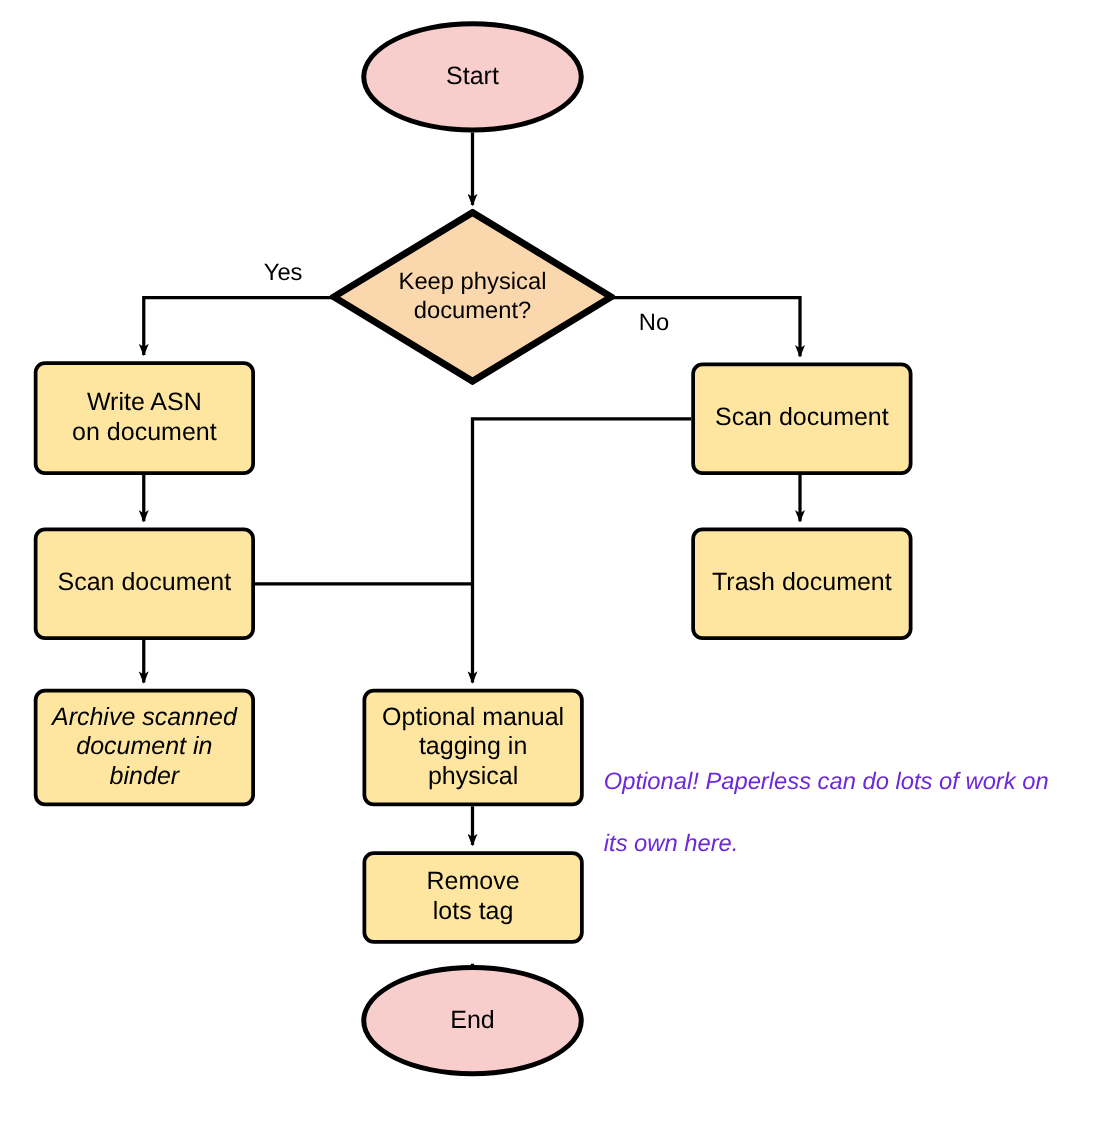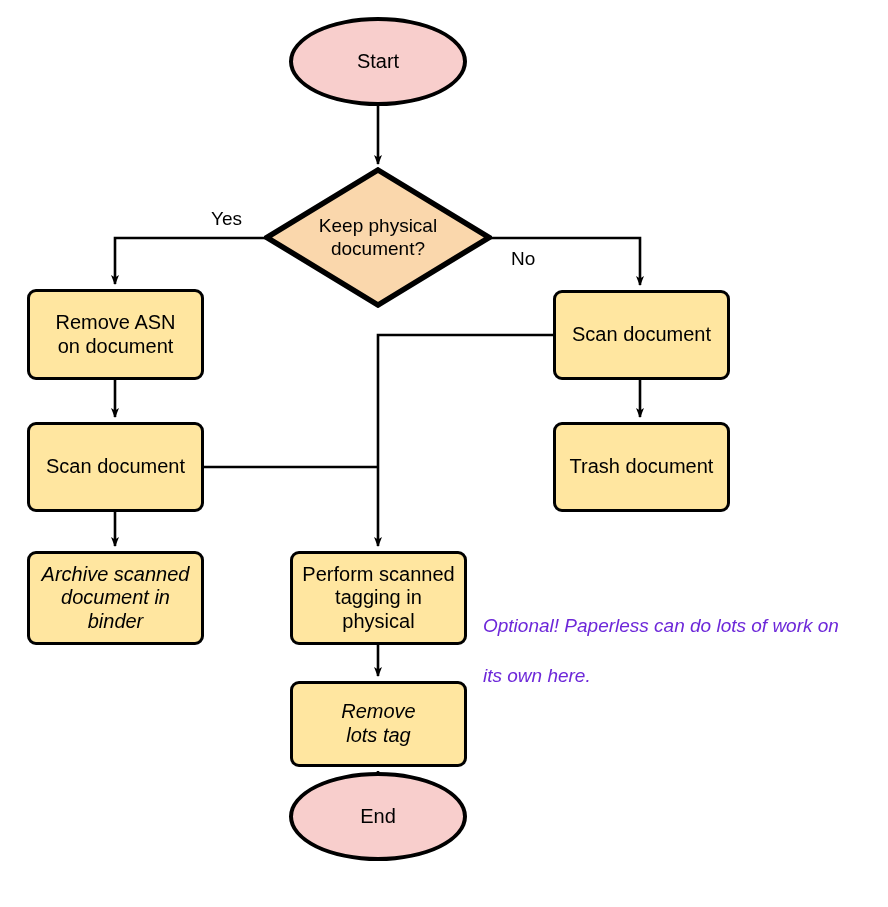--- a/index.html
+++ b/index.html
@@ -135,21 +135,21 @@
       <span class="nl">Keep physical</span>
       <span class="nl">document?</span>
     </div>
   </div>
 
   <div class="edge-label" style="left:208px; top:208px;">Yes</div>
   <div class="edge-label" style="left:508px; top:208px;margin-top:40px;">No</div>
 
   <div class="node node-process" style="left:27px; top:289px; width:177px; height:91px;">
     <div>
-      <span class="nl">Remove ASN</span>
+      <span class="nl">Write ASN</span>
       <span class="nl">on document</span>
     </div>
   </div>
 
   <div class="node node-process" style="left:27px; top:422px; width:177px; height:90px;">
     <span>Scan document</span>
   </div>
 
   <div class="node node-process" style="left:27px; top:551px; width:177px; height:94px;font-style:italic;">
     <div>
@@ -162,27 +162,27 @@
   <div class="node node-process" style="left:553px; top:290px; width:177px; height:90px;">
     <span>Scan document</span>
   </div>
 
   <div class="node node-process" style="left:553px; top:422px; width:177px; height:90px;">
     <span>Trash document</span>
   </div>
 
   <div class="node node-process" style="left:290px; top:551px; width:177px; height:94px;">
     <div>
-      <span class="nl">Perform scanned</span>
+      <span class="nl">Optional manual</span>
       <span class="nl">tagging in</span>
       <span class="nl">physical</span>
     </div>
   </div>
 
-  <div class="node node-process" style="left:290px; top:681px; width:177px; height:86px;font-style:italic;">
+  <div class="node node-process" style="left:290px; top:681px; width:177px; height:74px;">
     <div>
       <span class="nl">Remove</span>
       <span class="nl">lots tag</span>
     </div>
   </div>
 
   <div class="node node-terminator" style="left:289px; top:772px; width:178px; height:89px;">
     <span>End</span>
   </div>
 

